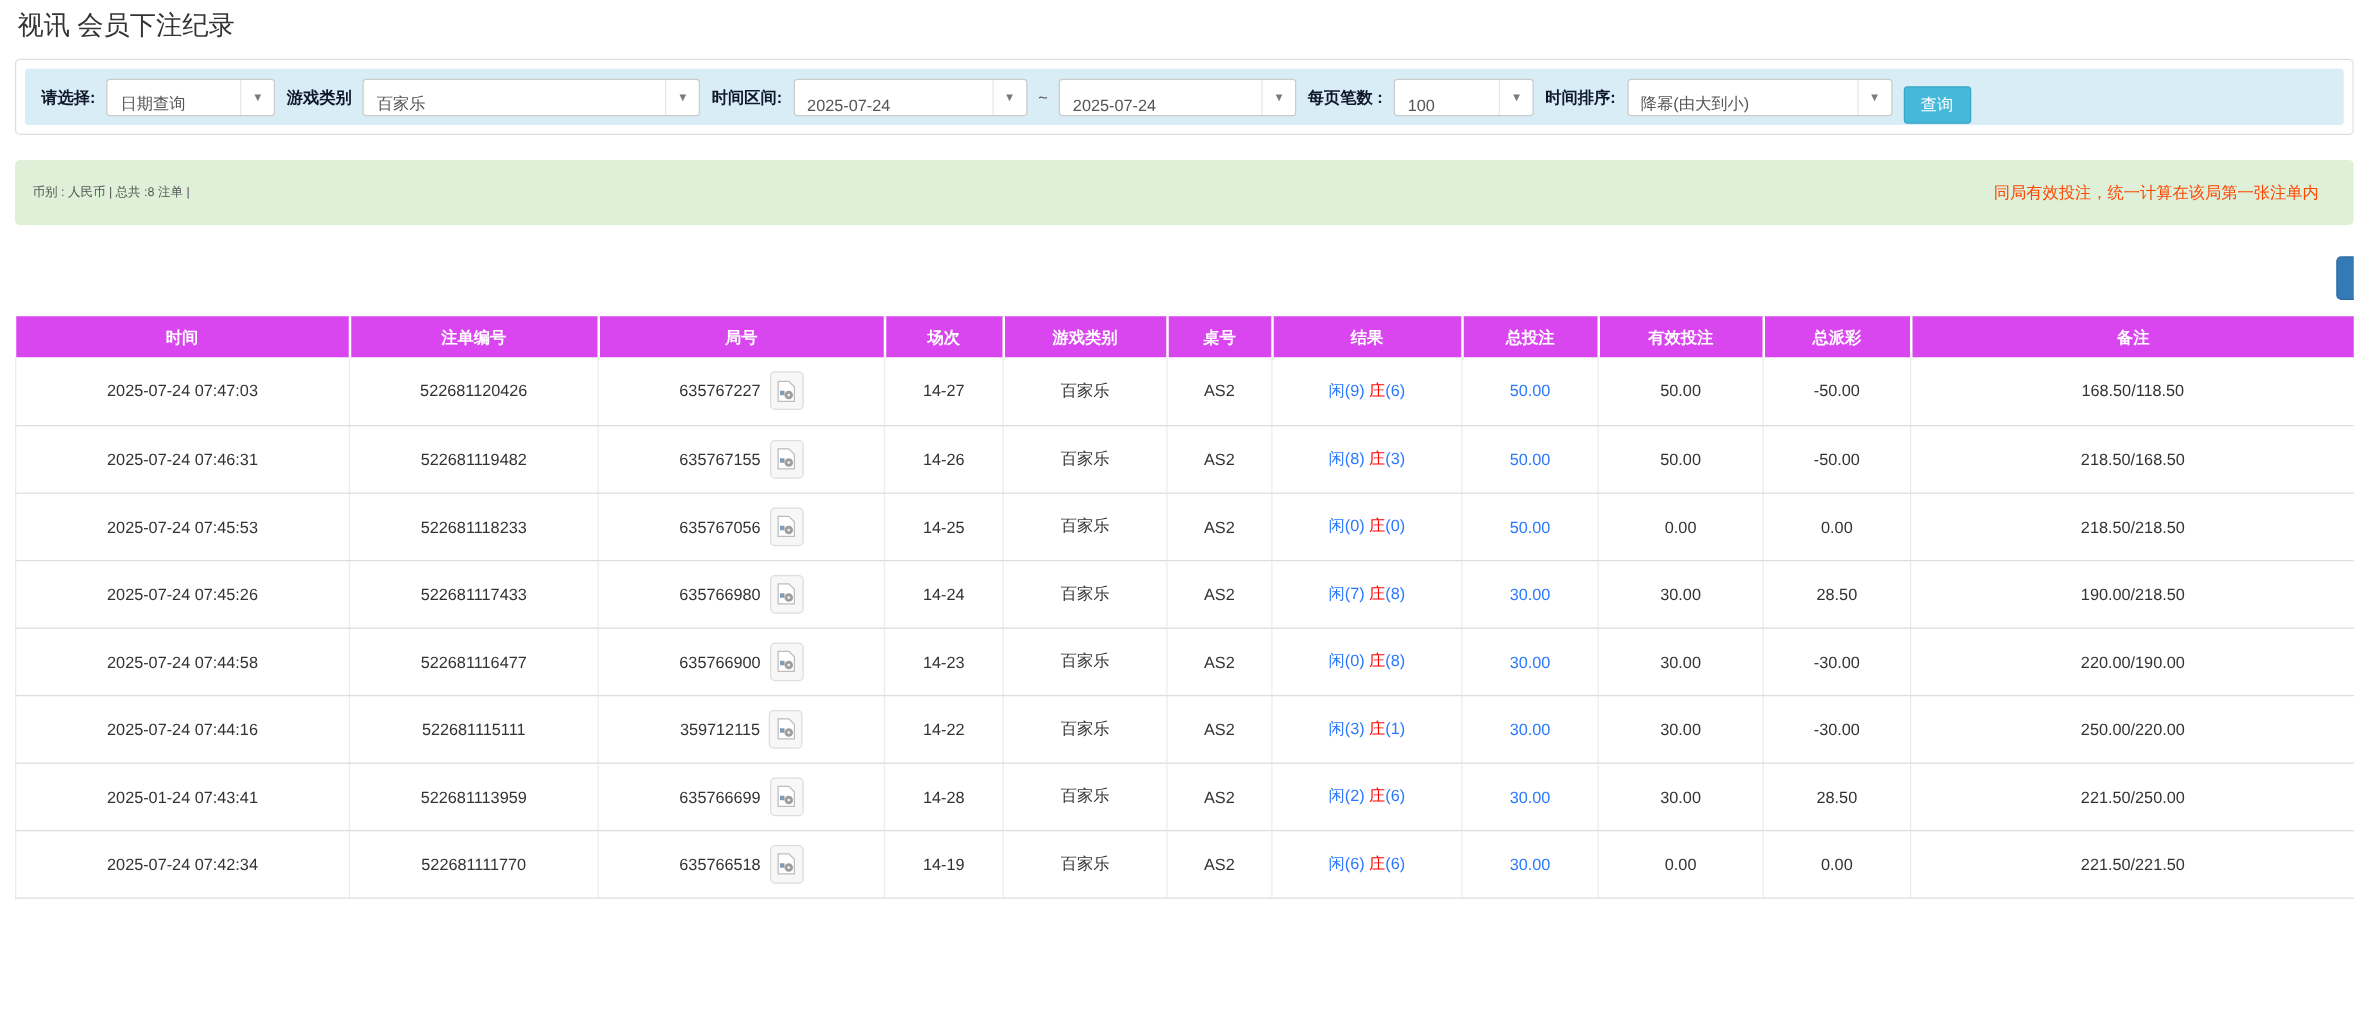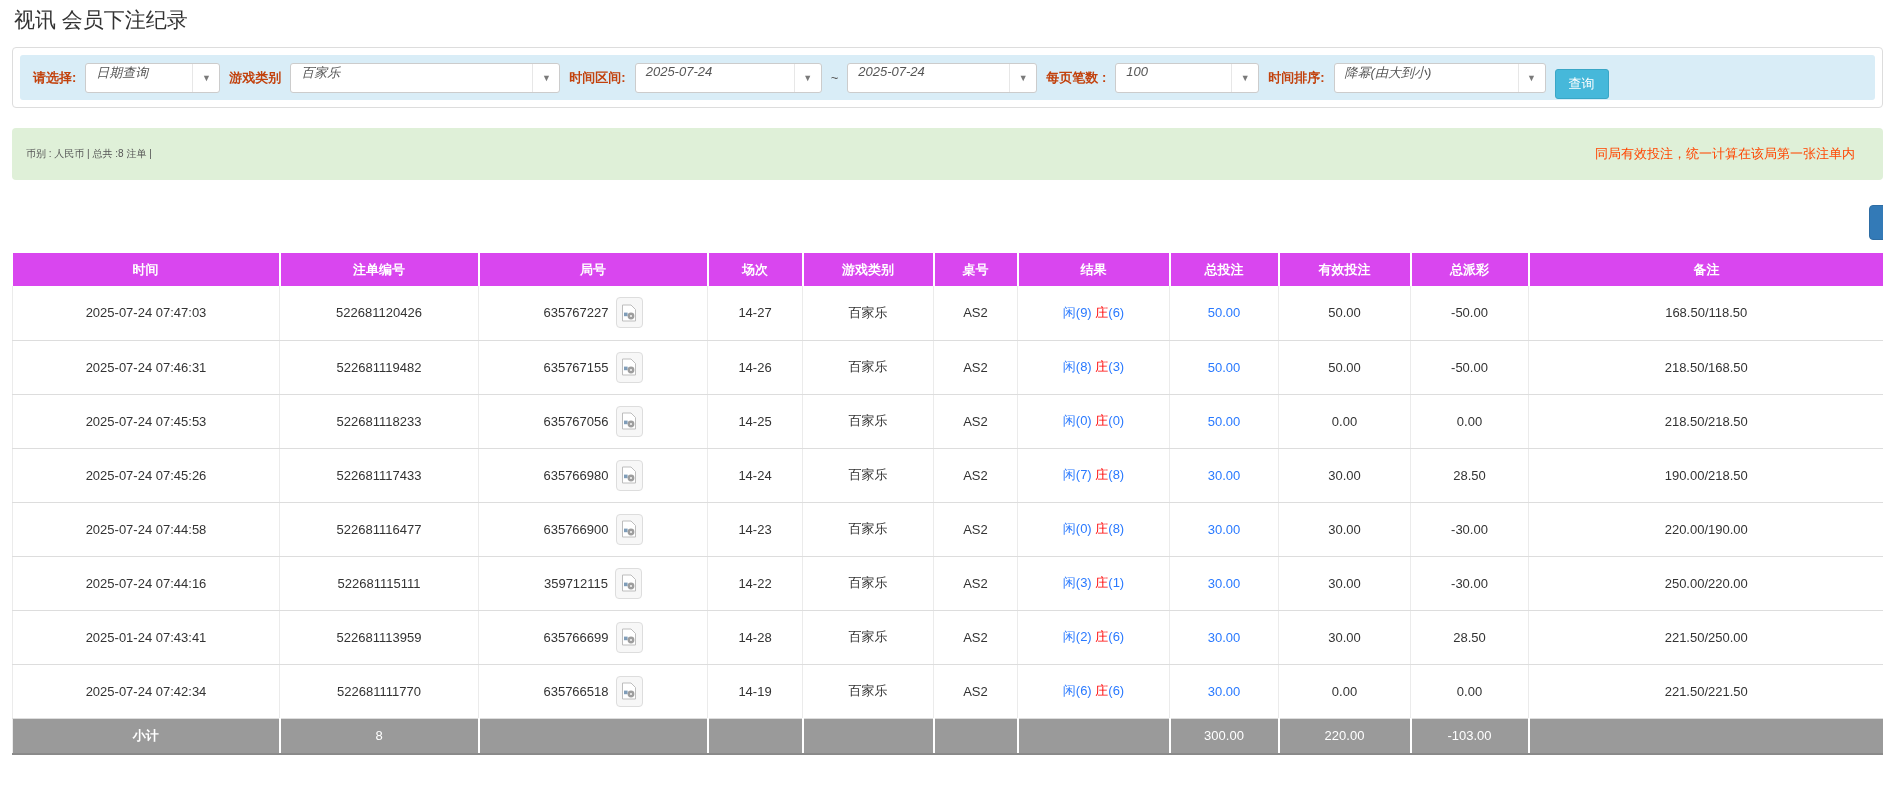--- a/index.html
+++ b/index.html
@@ -12,31 +12,31 @@
   }
   
   .filter-panel{
     position:absolute;left:12px;top:47px;width:1871px;height:61px;
     box-sizing:border-box;border:1px solid #ddd;border-radius:4px;background:#fff;padding:7px;
   }
   .filter-bar{
     background:#d9edf7;border-radius:3px;height:45px;box-sizing:border-box;
     display:flex;align-items:center;gap:9px;padding:0 13px;white-space:nowrap;
   }
-  .flabel{font-size:13px;font-weight:bold;color:#c2410c;}
+  .flabel{font-size:13px;font-weight:bold;color:#0f172a;}
   .select{
     background:#fff;border:1px solid #ccc;border-radius:3px;height:30px;box-sizing:border-box;
-    display:inline-flex;align-items:flex-start;cursor:pointer;font-style:italic;
+    display:inline-flex;align-items:flex-end;cursor:pointer;
   }
   .select .val{flex:1;padding:0 10px;font-size:13px;color:#555;overflow:hidden;}
   .select .arrow{
     width:26px;height:100%;display:flex;align-items:center;justify-content:center;
     border-left:1px solid #e7e7e7;color:#7a7a7a;font-size:9px;
   }
-  .w135{width:135px}.w270{width:270px}.w187{width:187px}.w190{width:190px}.w120{width:144px}.w188{width:212px}
+  .w135{width:135px}.w270{width:270px}.w187{width:187px}.w190{width:190px}.w120{width:112px}.w188{width:212px}
   .tilde{font-size:13px;color:#555;}
   .search-btn{
     background:#46b8da;border:1px solid #39a6c6;color:#fff;font-size:13px;
     border-radius:3px;height:30px;padding:0 13px;cursor:pointer;font-family:inherit;margin-top:12px;
   }
   
   .summary-bar{
     position:absolute;left:12px;top:128px;width:1871px;height:52px;box-sizing:border-box;
     background:#dff0d8;border-radius:4px;display:flex;align-items:center;
     justify-content:space-between;padding:0 16px 0 14px;
@@ -314,27 +314,14 @@
         <td>百家乐</td>
         <td>AS2</td>
         <td><span class="blue">闲</span><span class="blue">(6) </span><span class="red">庄</span><span class="blue">(6)</span></td>
         <td><span class="link-blue">30.00</span></td>
         <td>0.00</td>
         <td>0.00</td>
         <td>221.50/221.50</td>
       </tr>
     </tbody>
   <tfoot>
-      <tr>
-        <td class="flabel-cell">小计</td>
-        <td>8</td>
-        <td></td>
-        <td></td>
-        <td></td>
-        <td></td>
-        <td></td>
-        <td>300.00</td>
-        <td>220.00</td>
-        <td class="neg">-103.00</td>
-        <td></td>
-      </tr>
     </tfoot>
 </table>
 
 </body></html>

